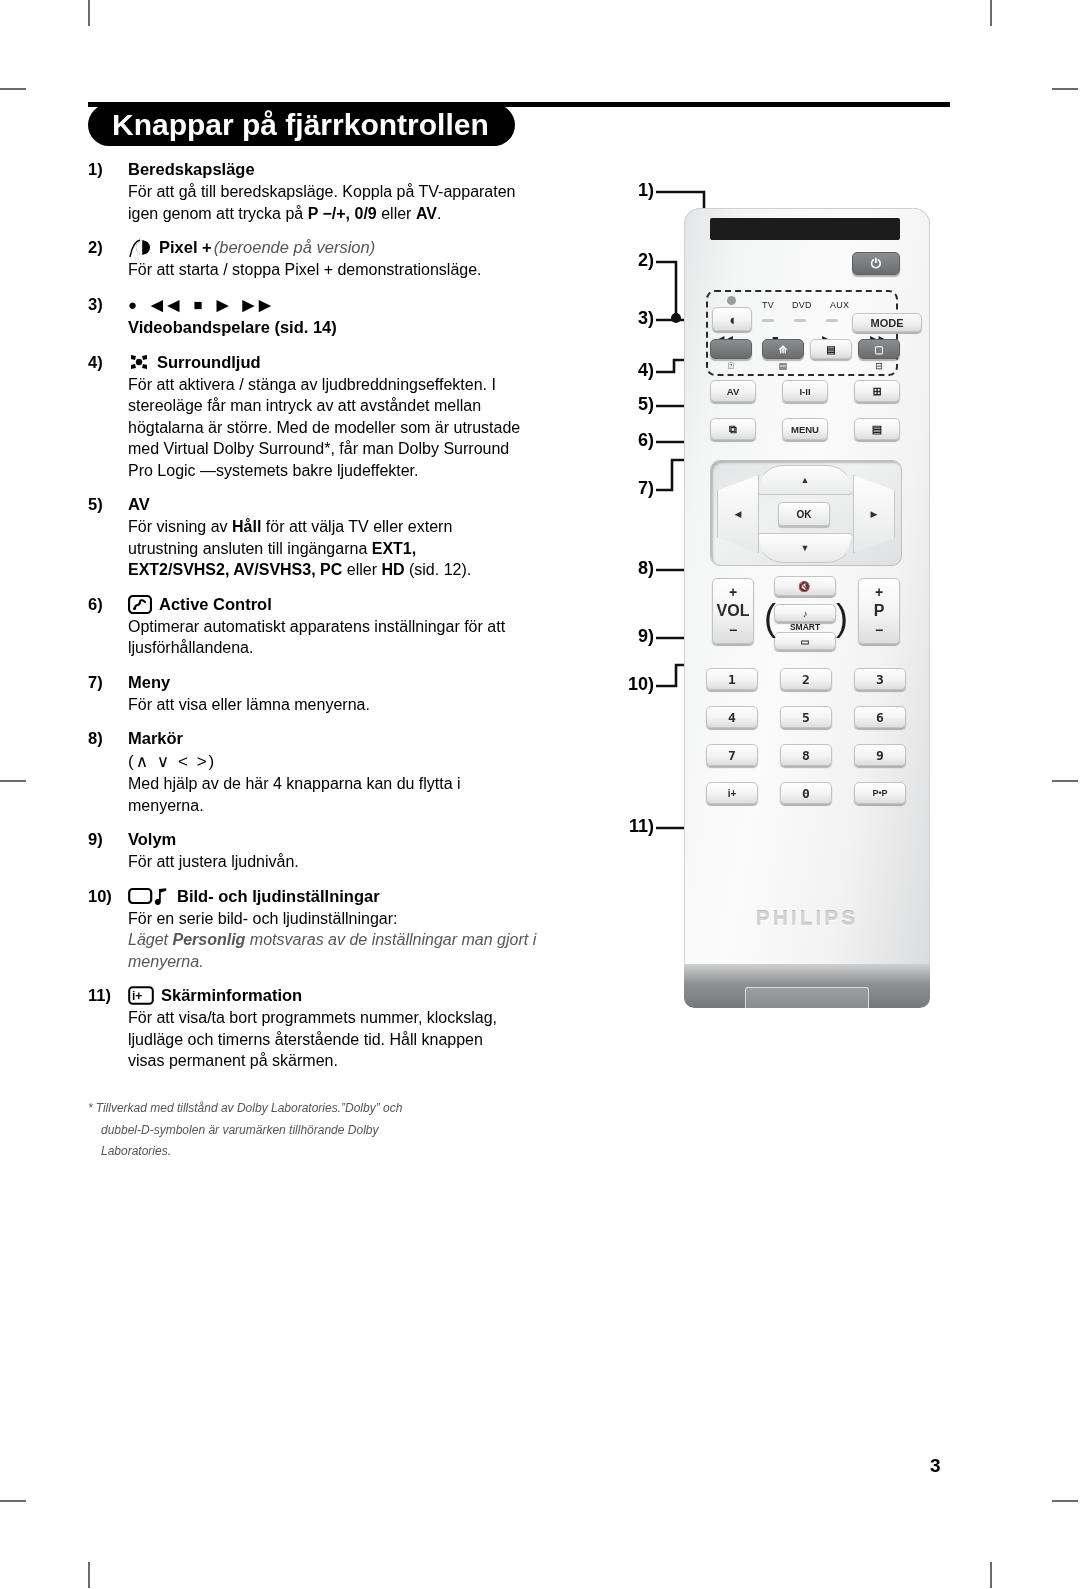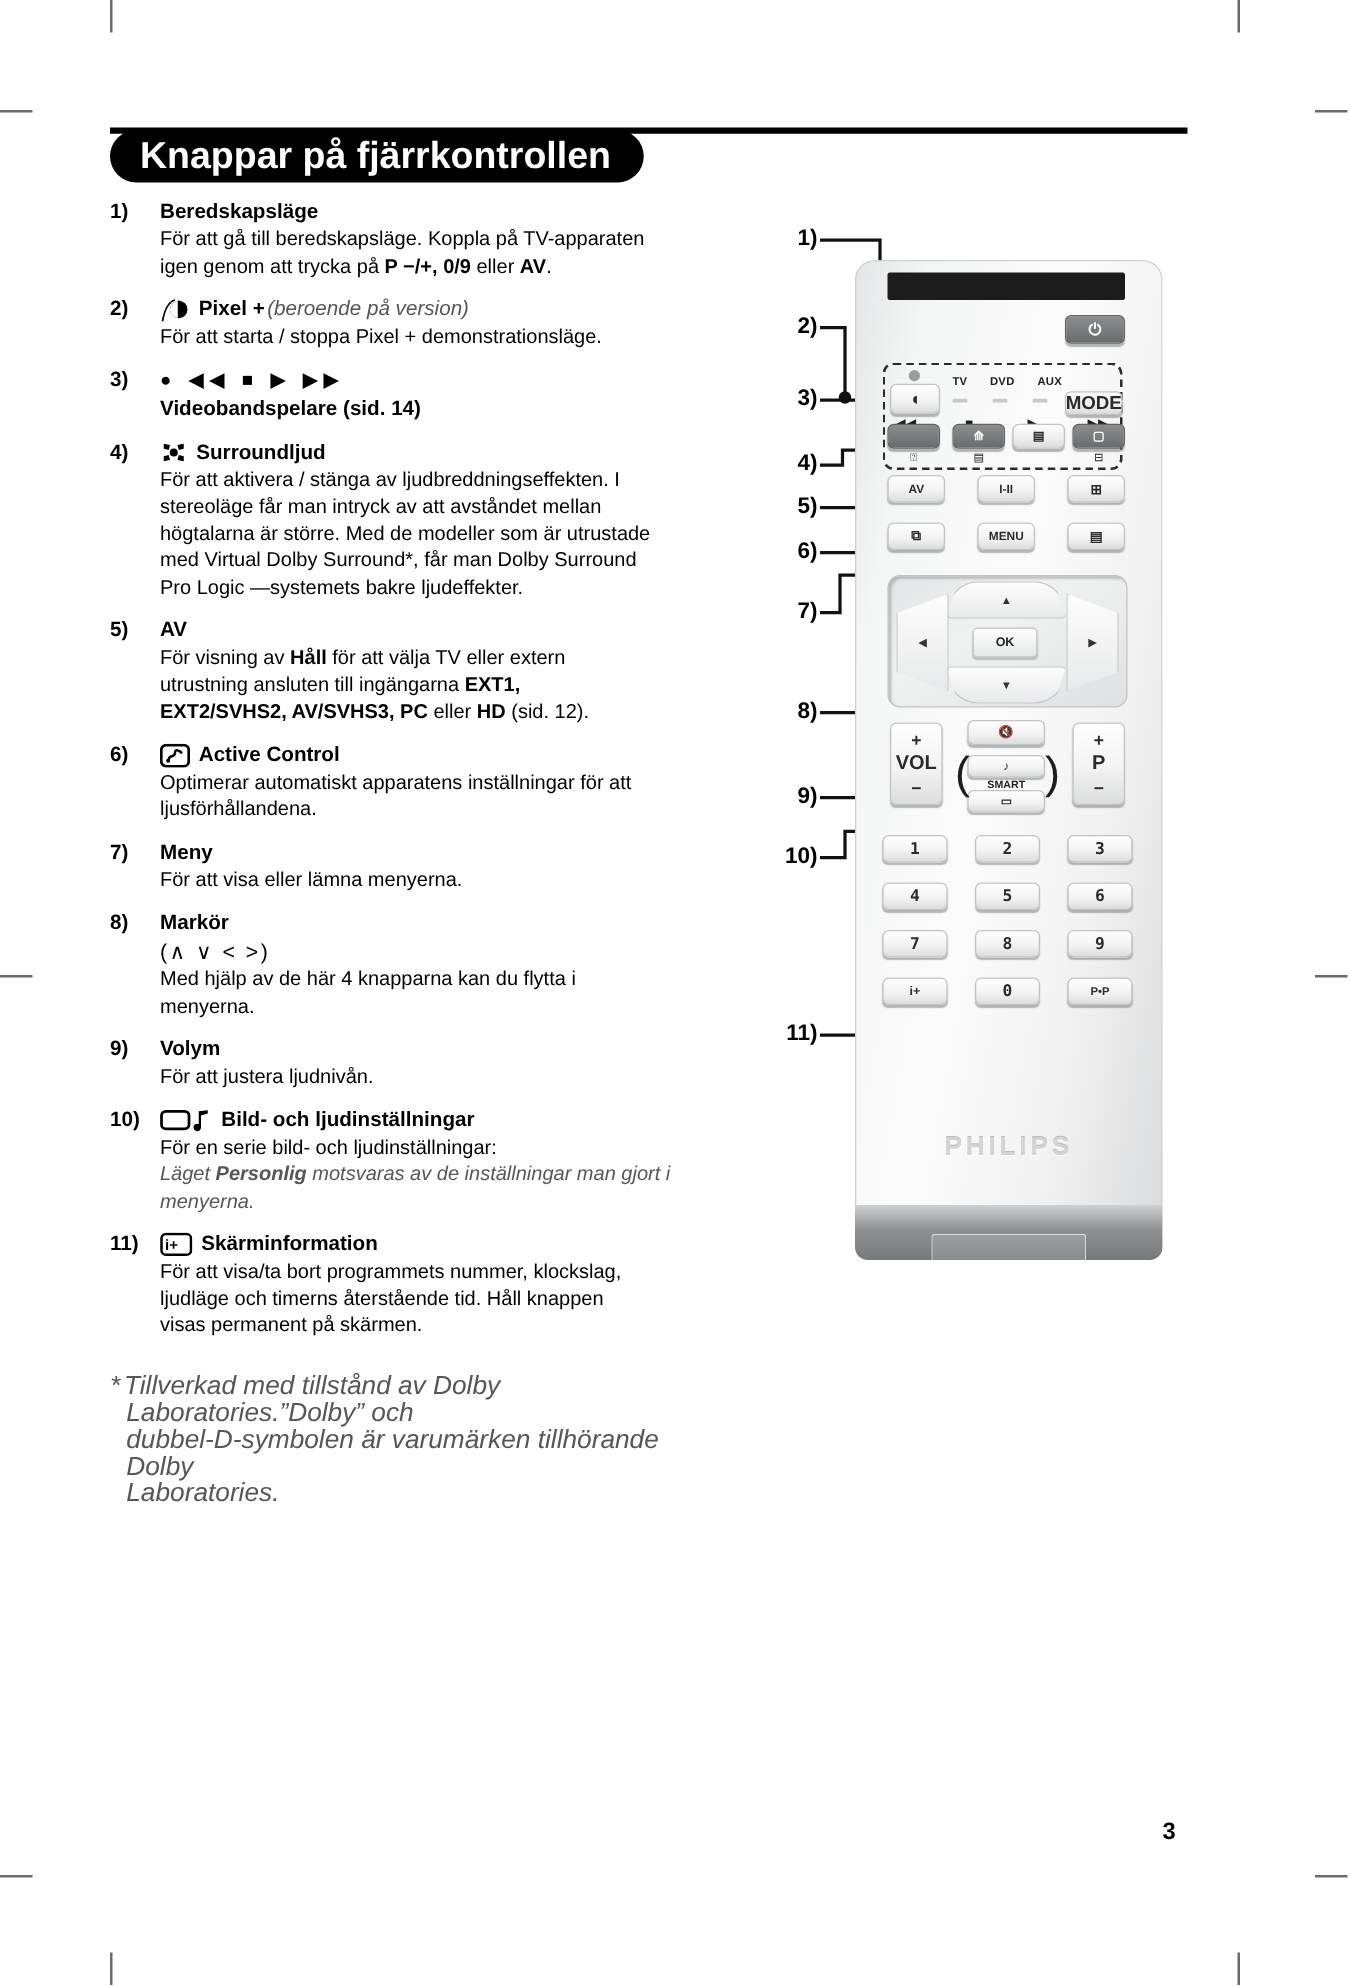--- a/index.html
+++ b/index.html
@@ -116,21 +116,21 @@
     line-height: 23px;
     letter-spacing: 2px;
   }
 
   .footnote {
     position: absolute;
     left: 88px;
     top: 1098px;
     width: 450px;
     font-style: italic;
-    font-size: 21px;
+    font-size: 12px;
     line-height: 21.5px;
     color: #55555a;
   }
   .footnote .star { margin-right: 3px; }
   .footnote-body { padding-left: 13px; text-indent: -13px; }
 
   
   .ic {
     display: inline-block;
     vertical-align: middle;
@@ -256,21 +256,21 @@
   }
   .key.plain {
     background: linear-gradient(180deg,#fcfcfc 0%, #eeeeef 60%, #dadbdc 100%);
   }
 
   .power-key {
     left: 168px; top: 44px; width: 48px; height: 23px;
     border-radius: 5px;
   }
 
-  .mode-key { left: 168px; top: 105px; width: 46px; height: 19px; font-size: 15px; }
+  .mode-key { left: 168px; top: 105px; width: 70px; height: 19px; font-size: 11px; }
 
   .pixel-key { left: 28px; top: 99px; width: 40px; height: 24px; }
   .pixel-dot {
     position: absolute;
     left: 43px; top: 88px;
     width: 9px; height: 9px;
     border-radius: 50%;
     background: #9a9c9e;
   }
 
@@ -279,21 +279,21 @@
     left: 22px; top: 82px;
     width: 192px; height: 86px;
     border: 2px dashed #2b2b2b;
     border-radius: 9px;
     box-sizing: border-box;
   }
 
   .src-lbl {
     position: absolute;
     font-size: 9px;
-    font-weight: bold;
+    font-weight: normal;
     color: #1d1d1d;
     letter-spacing: 0.2px;
     text-align: center;
   }
   .src-led {
     position: absolute;
     width: 12px; height: 3px;
     background: #c7c8c9;
     border-radius: 1px;
   }

